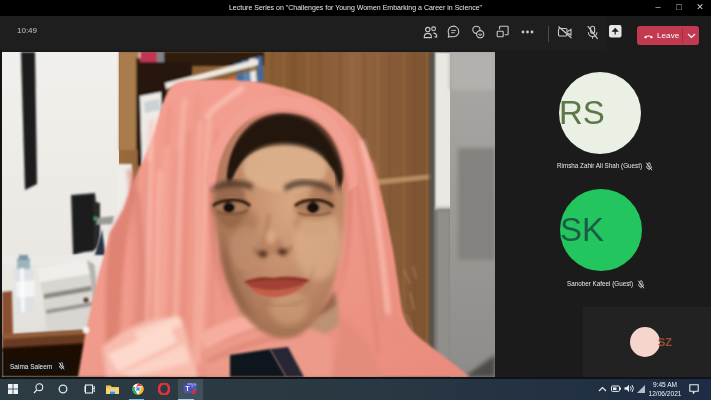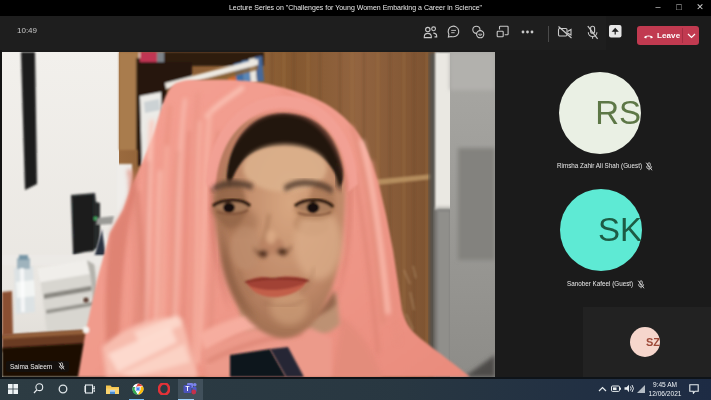--- a/index.html
+++ b/index.html
@@ -5,27 +5,27 @@
   html,body{margin:0;padding:0;width:711px;height:400px;overflow:hidden;background:#1b1b1b;
     font-family:"Liberation Sans",sans-serif;}
   .titlebar{position:absolute;left:0;top:0;width:711px;height:16px;background:#000;}
   .title{position:absolute;left:0;top:0;width:711px;text-align:center;color:#e8e8e8;
     font-size:7px;line-height:16px;}
   .winbtn{position:absolute;top:0;height:16px;color:#cfcfcf;font-size:9px;line-height:15px;text-align:center;width:20px;}
   .toolbar{position:absolute;left:0;top:16px;width:606px;height:34px;background:#1e1e1e;}
   .clock{position:absolute;left:17px;top:10px;color:#c8c8c8;font-size:8px;}
   .tbi{position:absolute;top:9px;}
   .leave{position:absolute;left:637px;top:10px;width:62px;height:19px;background:#c13a50;border-radius:3px;}
-  .leave .txt{position:absolute;left:20px;top:4.5px;color:#fff;font-size:8px;font-weight:bold;letter-spacing:.1px;text-align:right;}
+  .leave .txt{position:absolute;left:20px;top:4.5px;color:#fff;font-size:8px;font-weight:normal;letter-spacing:.1px;text-align:right;}
   .leave .div{position:absolute;left:45px;top:2px;width:1px;height:15px;background:#a52e42;}
   .stage{position:absolute;left:0;top:50px;width:711px;height:327px;background:#1b1b1b;}
   .vid{position:absolute;left:2px;top:2px;width:493px;height:325px;filter:blur(0.7px);}
   .namelabel{position:absolute;left:6px;top:311px;height:11px;background:rgba(18,18,18,0.72);
     border-radius:2px;color:#f0f0f0;font-size:6.5px;line-height:11px;padding:0 4px;}
-  .pcirc{position:absolute;border-radius:50%;text-align:right;}
+  .pcirc{position:absolute;border-radius:50%;text-align:left;}
   .pname{position:absolute;color:#e8e8e8;font-size:6.5px;white-space:nowrap;}
   .sztile{position:absolute;left:583px;top:257px;width:128px;height:70px;background:#222222;}
   .taskbar{position:absolute;left:0;top:377px;width:711px;height:23px;
     background:linear-gradient(90deg,#2d3c43 0%,#29384285 55%,#1d2b44 100%);background-color:#283741;}
   .tb-ic{position:absolute;top:0;}
 </style>
 </head>
 <body>
 
 <div class="titlebar">
@@ -372,34 +372,34 @@
     <span style="font-size:33px;color:#5d7746;line-height:82px;">RS</span>
   </div>
   <div class="pname" style="left:557px;top:112px;font-size:6.3px;">Rimsha Zahir Ali Shah (Guest)</div>
   <svg style="position:absolute;left:645px;top:112px" width="8" height="9" viewBox="0 0 13 15">
     <g fill="none" stroke="#d8d8d8" stroke-width="1.4">
       <rect x="4.6" y="1.3" width="4" height="7" rx="2"></rect>
       <path d="M2.3 7.2a4.3 4.3 0 0 0 8.6 0M6.6 11.7v2"></path>
       <path d="M1.8 1.2l9.8 12.6" stroke-width="1.5"></path>
     </g>
   </svg>
-  <div class="pcirc" style="left:560px;top:139px;width:82px;height:82px;background:#5eead4;">
+  <div class="pcirc" style="left:560px;top:139px;width:82px;height:82px;background:#22c55e;">
     <span style="font-size:33px;color:#1d5c44;line-height:82px;">SK</span>
   </div>
   <div class="pname" style="left:567px;top:230px;font-size:6.3px;">Sanober Kafeel (Guest)</div>
   <svg style="position:absolute;left:637px;top:230px" width="8" height="9" viewBox="0 0 13 15">
     <g fill="none" stroke="#d8d8d8" stroke-width="1.4">
       <rect x="4.6" y="1.3" width="4" height="7" rx="2"></rect>
       <path d="M2.3 7.2a4.3 4.3 0 0 0 8.6 0M6.6 11.7v2"></path>
       <path d="M1.8 1.2l9.8 12.6" stroke-width="1.5"></path>
     </g>
   </svg>
   <div class="sztile"></div>
   <div class="pcirc" style="left:630px;top:277px;width:30px;height:30px;background:#f6d6cc;">
-    <span style="font-size:11px;font-weight:bold;color:#9e4a39;line-height:30px;">SZ</span>
+    <span style="font-size:11px;font-weight:bold;color:#9e4a39;line-height:30px;margin-left:28px;">SZ</span>
   </div>
 </div>
 
 <div style="position:absolute;left:0;top:376.5px;width:711px;height:2px;background:#0e1318;z-index:5"></div>
 <div class="taskbar">
   <svg class="tb-ic" style="left:8px;top:7px" width="10" height="10" viewBox="0 0 10 10">
     <rect x="0" y="0" width="4.6" height="4.6" fill="#eef3f5"></rect>
     <rect x="5.4" y="0" width="4.6" height="4.6" fill="#eef3f5"></rect>
     <rect x="0" y="5.4" width="4.6" height="4.6" fill="#eef3f5"></rect>
     <rect x="5.4" y="5.4" width="4.6" height="4.6" fill="#eef3f5"></rect>

